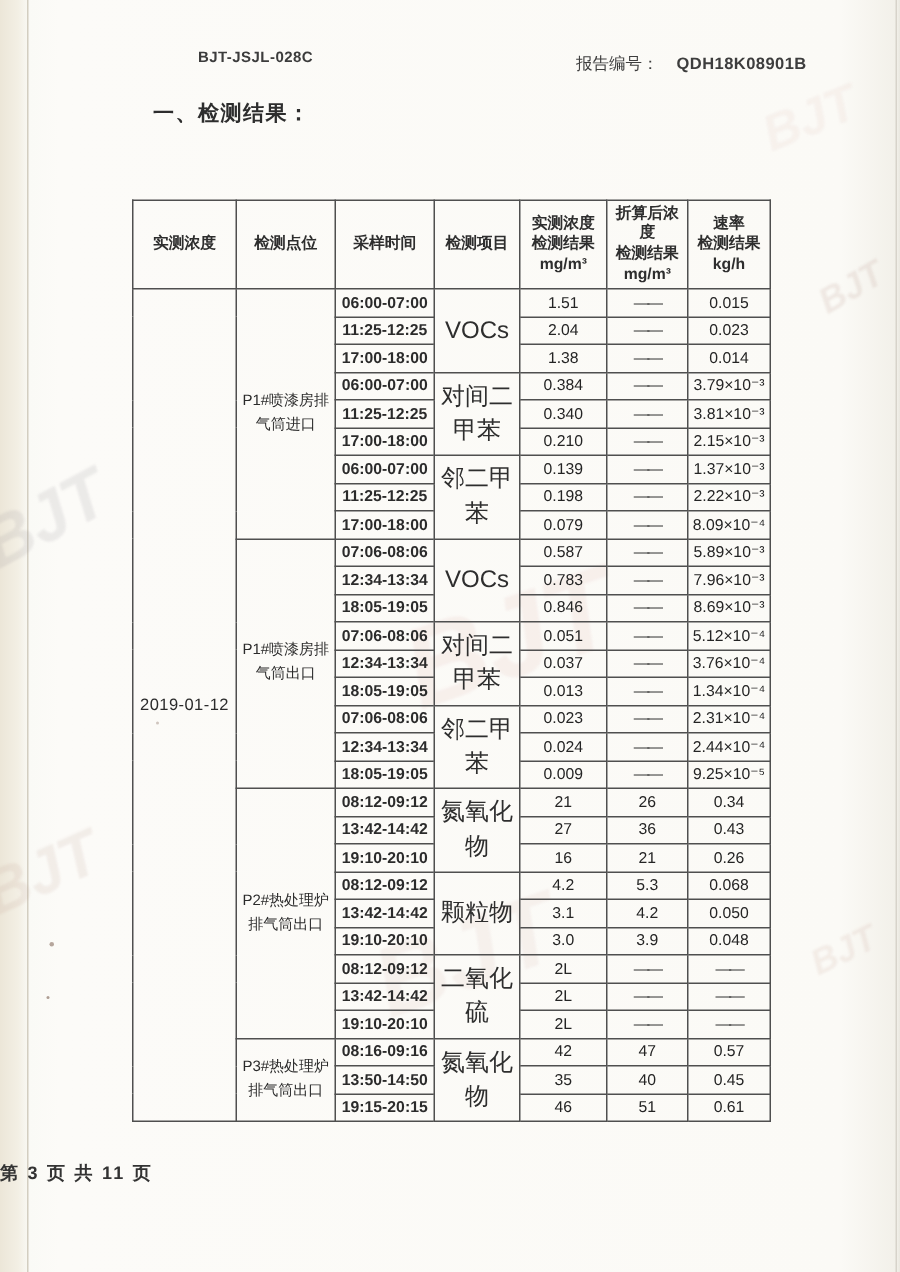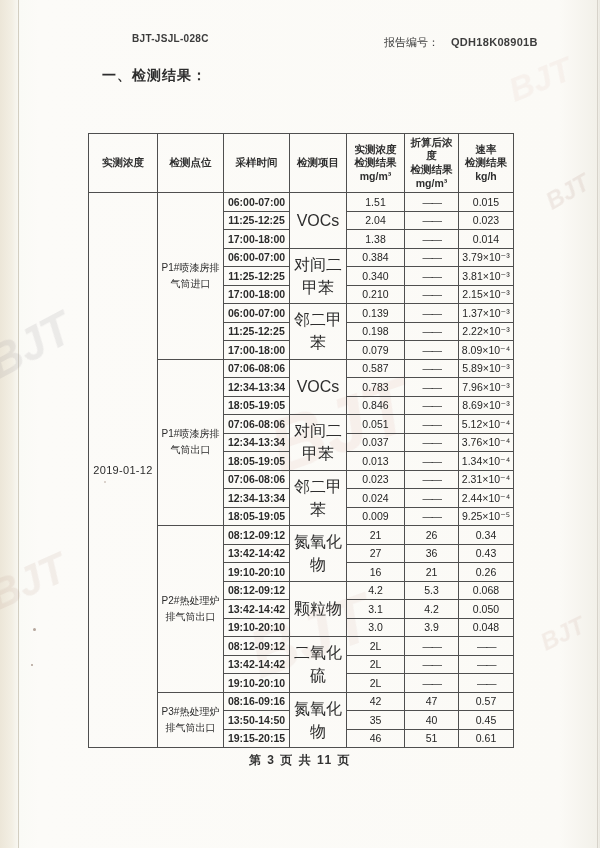--- a/index.html
+++ b/index.html
@@ -30,21 +30,21 @@
   }
   .results thead th{font-size:10.5px;font-weight:600;color:#2e2e2e;white-space:pre-line;line-height:1.3;height:58px;}
   .results tbody tr{height:18.5px;}
   td.cell-time{font-size:10.5px;font-weight:700;color:#2b2b2b;}
   td.cell-num{font-size:10.5px;font-weight:400;color:#242424;}
   td.cell-dash{font-size:10.5px;letter-spacing:-1.5px;color:#3a3a3a;}
   td.cell-item{font-size:16px;color:#2e2e2e;line-height:1.45;}
   td.cell-loc{font-size:10px;font-weight:400;color:#2b2b2b;line-height:1.6;}
   td.cell-date{font-size:11px;font-weight:400;color:#2b2b2b;letter-spacing:.3px;}
 
-  .footer{position:absolute;left:0;top:752px;width:600px;text-align:center;
+  .footer{position:absolute;left:0;top:774px;width:600px;
     font-size:12px;color:#333;letter-spacing:1.5px;font-weight:600;}
 
   .wm{position:absolute;font-weight:bold;font-style:italic;pointer-events:none;
     filter:blur(.7px);white-space:nowrap;user-select:none;}
   .wm-left-1{left:-14px;top:318px;font-size:46px;transform:rotate(-28deg);color:rgba(150,142,152,.16);}
   .wm-left-2{left:-12px;top:558px;font-size:42px;transform:rotate(-24deg);color:rgba(190,152,140,.15);}
   .wm-table-1{left:268px;top:382px;font-size:76px;transform:rotate(-19deg);color:rgba(218,172,166,.14);}
   .wm-table-2{left:508px;top:60px;font-size:34px;transform:rotate(-22deg);color:rgba(220,182,176,.14);}
   .wm-table-3{left:248px;top:598px;font-size:66px;transform:rotate(-20deg);color:rgba(205,172,160,.13);}
   .wm-right-1{left:545px;top:178px;font-size:24px;transform:rotate(-30deg);color:rgba(188,160,148,.20);}

